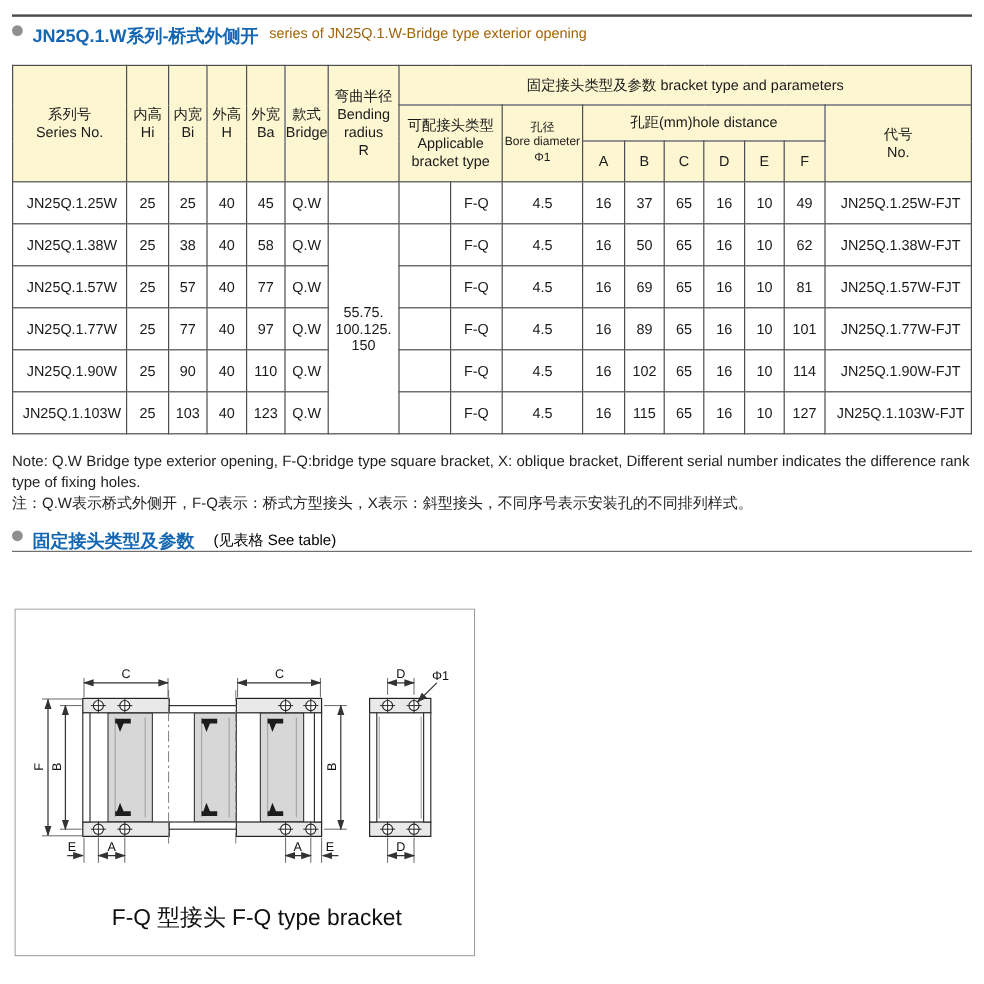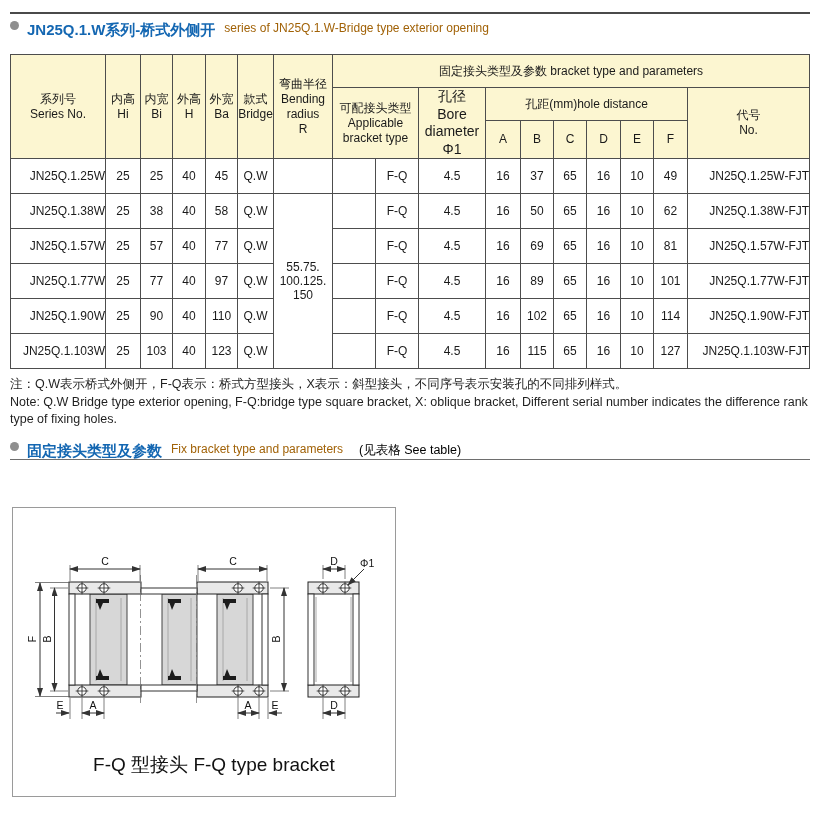--- a/index.html
+++ b/index.html
@@ -14,22 +14,22 @@
   .t-cn{font-size:15px;font-weight:bold;color:#1467b2;}
   .t-en{font-size:12px;color:#a16207;margin-left:9px;}
   .t-hint{font-size:12.5px;color:#000000;margin-left:16px;}
   .tbl-wrap{position:absolute;left:10px;top:54px;}
   table{border-collapse:collapse;table-layout:fixed;width:799px;}
   td{border:1px solid #4d4d4d;text-align:center;vertical-align:middle;
      font-size:12px;color:#1a1a1a;padding:0;overflow:hidden;}
   tr.hr1{height:33px;} tr.hr2{height:30px;} tr.hr3{height:34px;} tr.dr{height:35px;}
   .hdr td{background:#fcf6d1;line-height:1.25;}
   .pre{white-space:pre-line;}
-  .sm{font-size:14px;}
-  .tleft{text-align:right;padding-left:4px;}
+  .sm{font-size:10px;}
+  .tleft{text-align:center;padding-left:4px;}
   .note{position:absolute;left:10px;top:376px;width:800px;font-size:12.5px;
         line-height:17.5px;color:#1f1f1f;}
   .diagram-box{position:absolute;left:12px;top:507px;}
   .plate{fill:#e9e9e9;stroke:#222;stroke-width:1;}
   .strip{fill:#fff;stroke:#333;stroke-width:1;}
   .link{fill:#d7d7d7;stroke:#444;stroke-width:1;}
   .inner{stroke:#a8a8a8;stroke-width:1;fill:none;}
   .cline{stroke:#777;stroke-width:0.8;stroke-dasharray:9 3 2 3;fill:none;}
   .ext{stroke:#555;stroke-width:0.75;fill:none;}
   .dim2{stroke:#333;stroke-width:1;marker-start:url(#ah);marker-end:url(#ah);}
@@ -221,30 +221,29 @@
           <td>16</td>
           <td>10</td>
           <td>127</td>
           <td class="tleft">JN25Q.1.103W-FJT</td>
         </tr>
       </tbody>
 </table>
 </div>
 
 <div class="note">
+  <div>Note: Q.W Bridge type exterior opening, F-Q:bridge type square bracket, X: oblique bracket, Different serial number indicates the difference rank type of fixing holes.</div>
   <div>注：Q.W表示桥式外侧开，F-Q表示：桥式方型接头，X表示：斜型接头，不同序号表示安装孔的不同排列样式。</div>
-  <div>Note: Q.W Bridge type exterior opening, F-Q:bridge type square bracket, X: oblique bracket, Different serial number indicates the difference rank type of fixing holes.</div>
 </div>
 
 <div class="rule-mid"></div>
 
 <div class="sec sec2">
   <span class="bullet"></span>
   <span class="t-cn">固定接头类型及参数</span>
-  <span class="t-en">Fix bracket type and parameters</span>
   <span class="t-hint">(见表格 See table)</span>
 </div>
 
 <div class="diagram-box">
 <svg width="384" height="290" viewBox="0 0 384 290">
   <defs>
     <marker id="ah" markerWidth="9" markerHeight="8" refX="8" refY="3" orient="auto-start-reverse" markerUnits="userSpaceOnUse">
       <path d="M0,0 L9,3 L0,6 Z" fill="#333"></path>
     </marker>
     <g id="screw">

